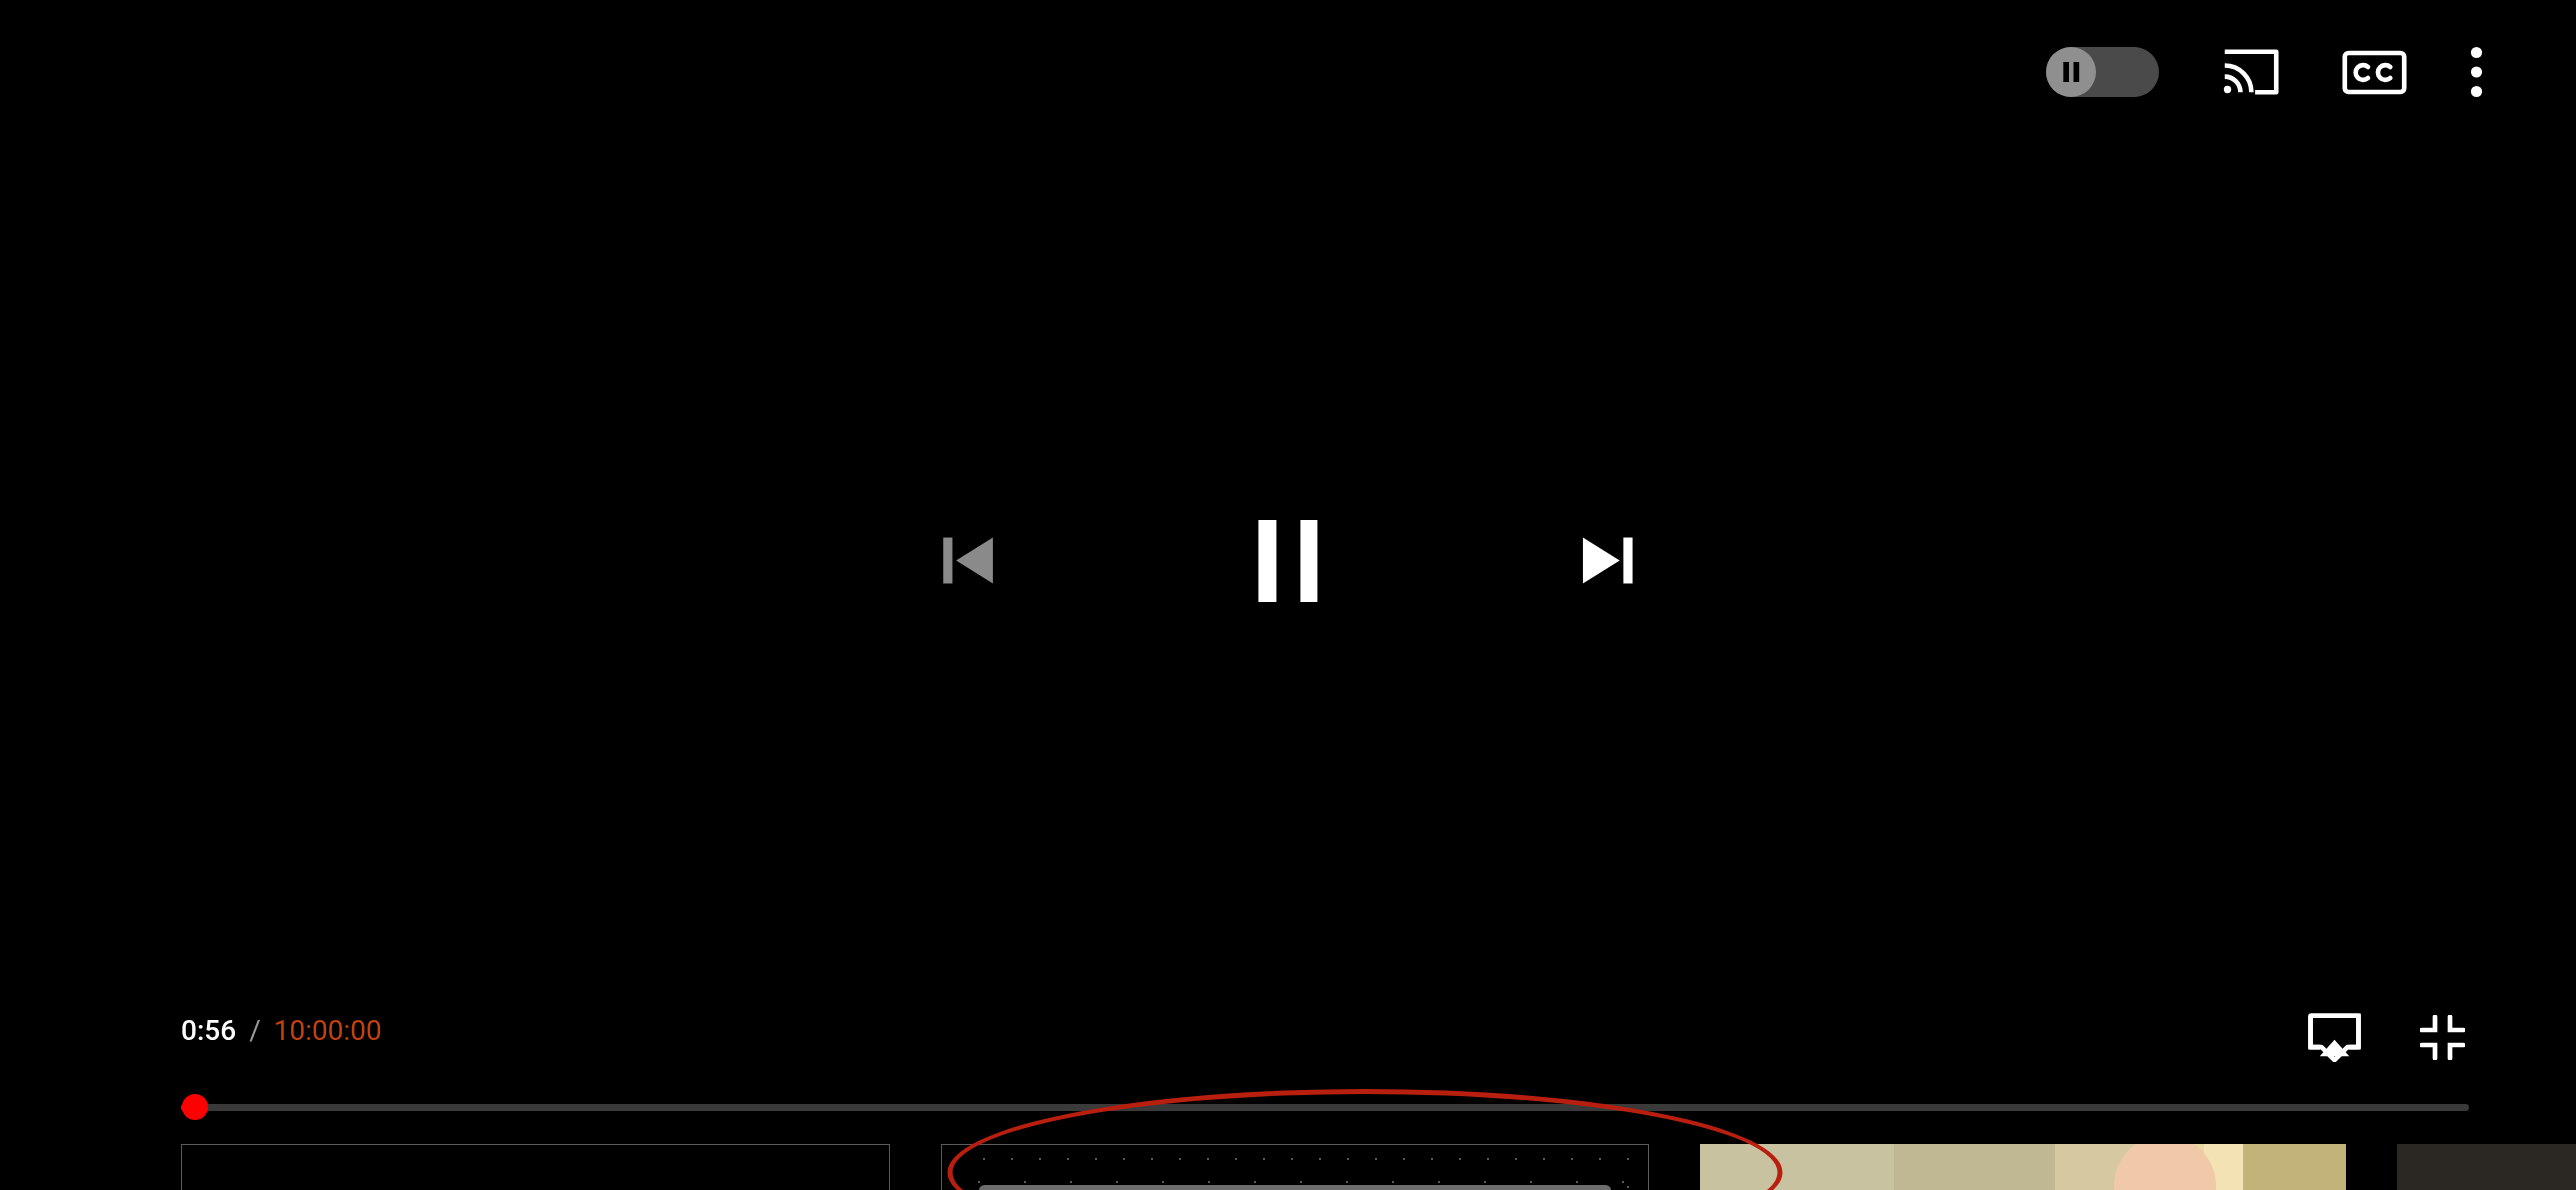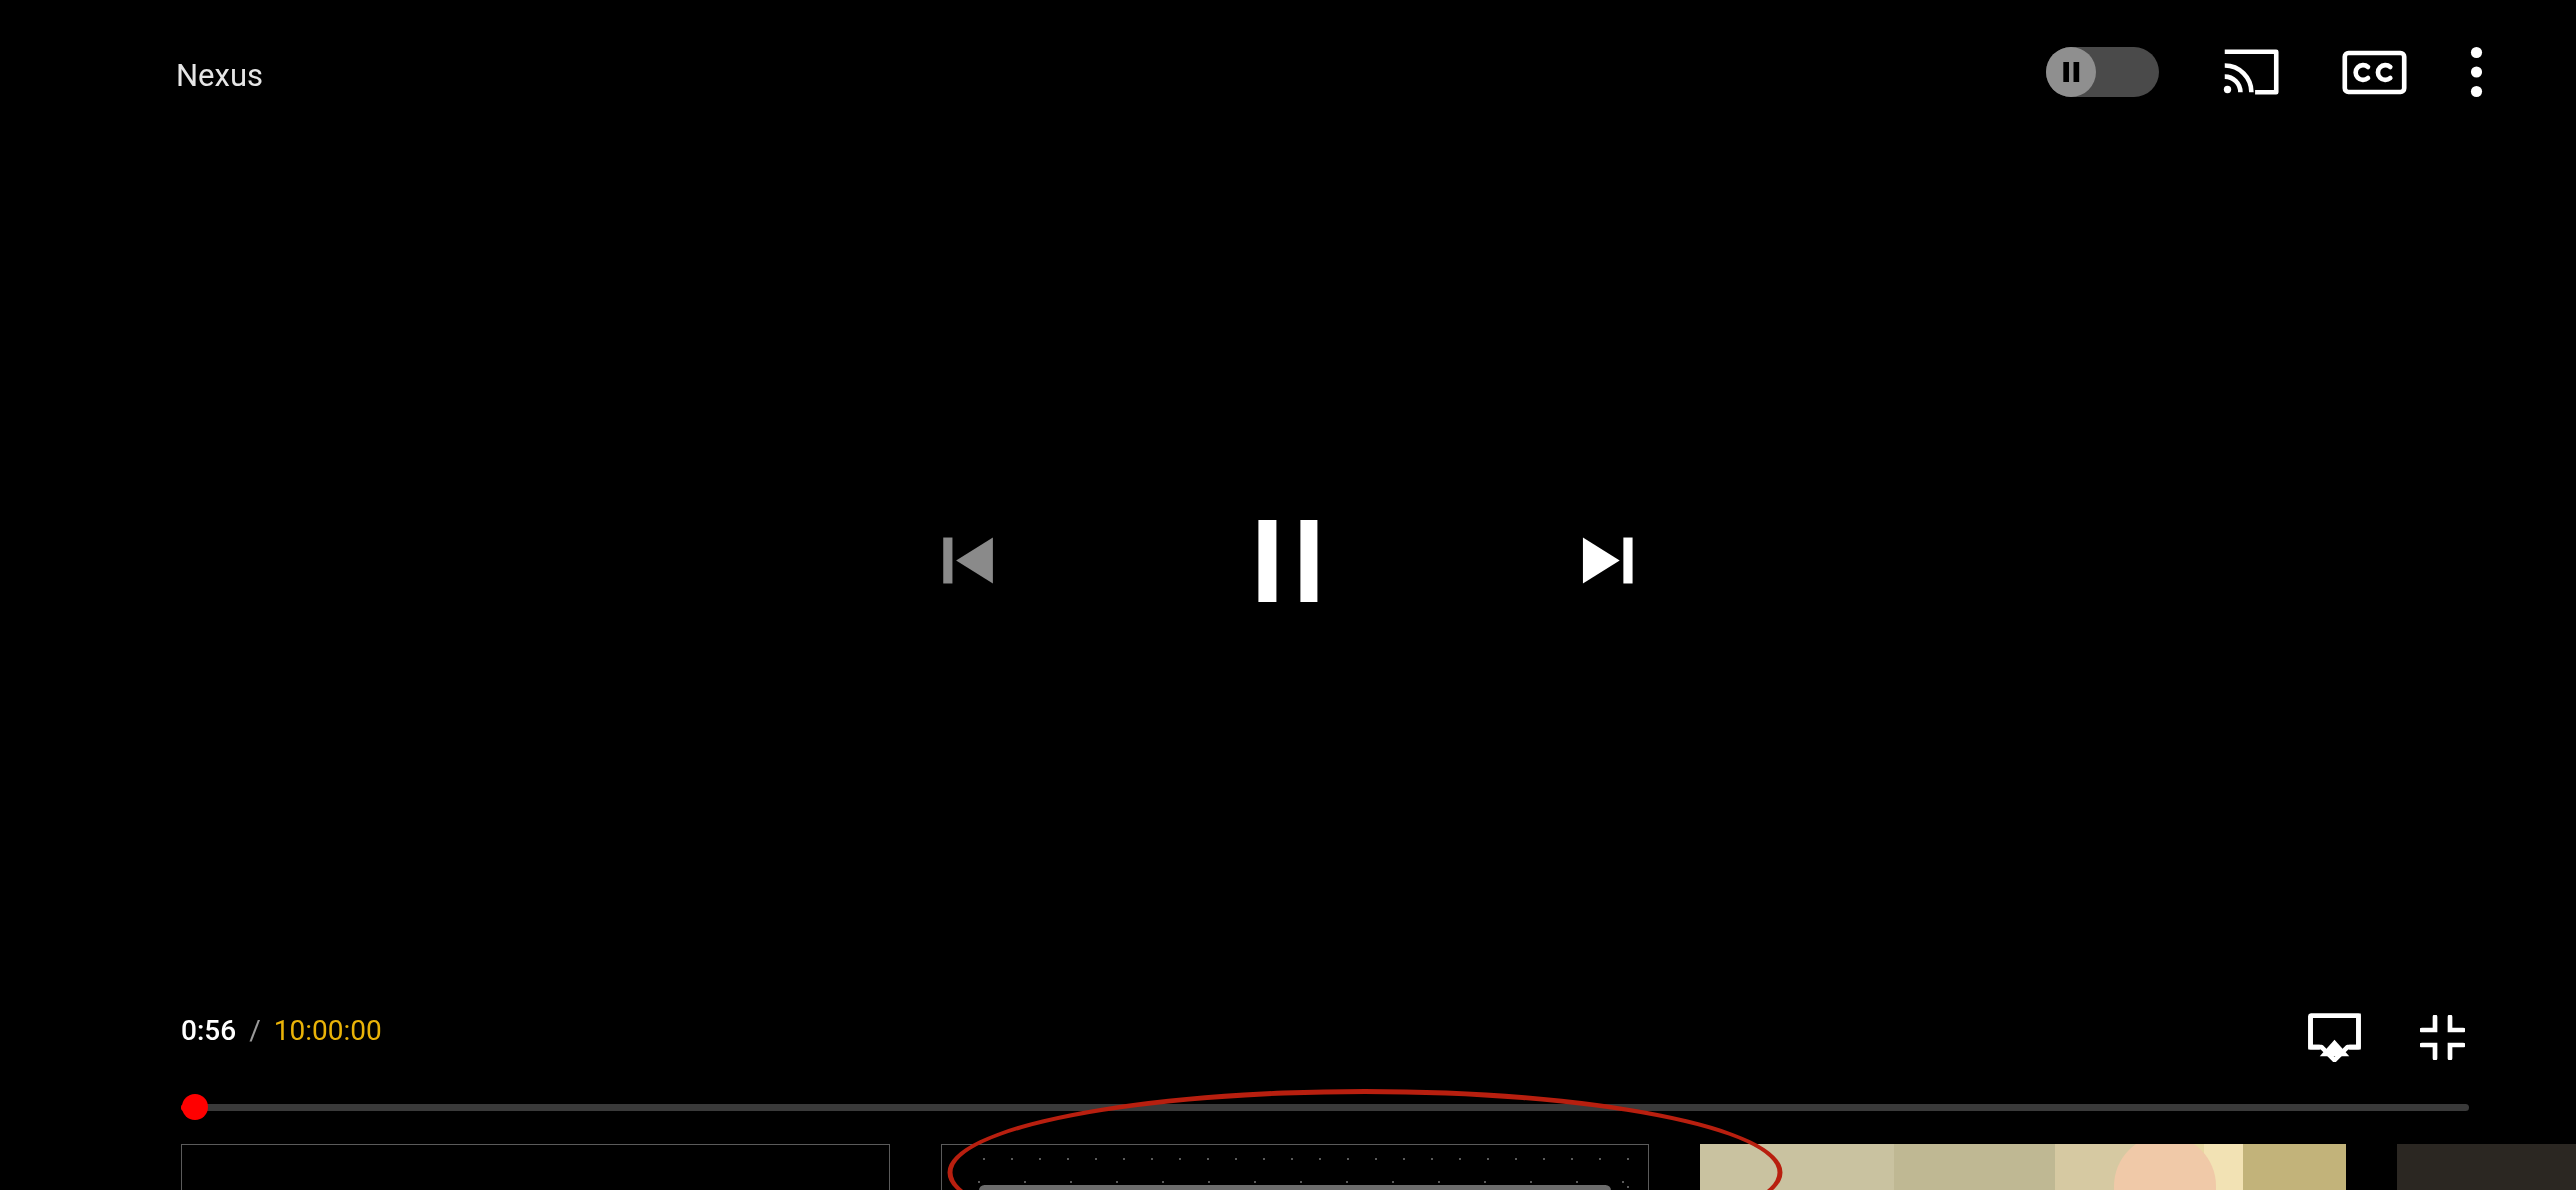--- a/index.html
+++ b/index.html
@@ -68,21 +68,21 @@
   
   .time-display {
     position: absolute;
     left: 181px;
     bottom: 144px;
     font-size: 28px;
     display: flex; align-items: baseline; gap: 13px;
   }
   .time-current { color: #fff; font-weight: 500; }
   .time-sep { color: #9a9a9a; }
-  .time-total { color: #eab308; }
+  .time-total { color: #c2410c; }
 
   .bottom-right {
     position: absolute;
     right: 111px;
     bottom: 125px;
     display: flex;
     align-items: center;
     gap: 56px;
   }
 
@@ -178,21 +178,20 @@
     border: 5.6px solid #b81f0f;
     border-radius: 50%;
     pointer-events: none;
   }
 </style>
 </head>
 <body>
 
 <div class="header">
   <div class="title-block">
-    <span class="channel-name">Nexus</span>
   </div>
 
   <div class="header-controls">
     <div class="autoplay-toggle">
       <div class="autoplay-knob">
         <svg viewBox="0 0 16 18">
             <rect x="1" y="0" width="5" height="18"></rect>
             <rect x="10" y="0" width="5" height="18"></rect>
           </svg>
       </div>

